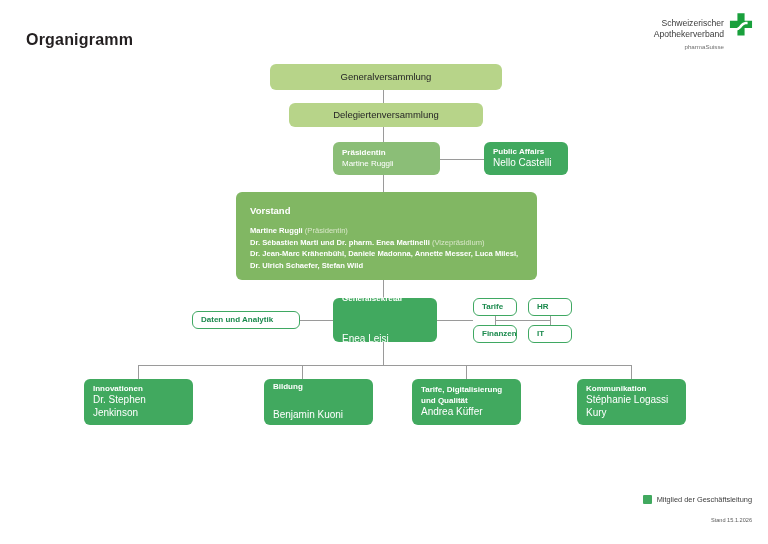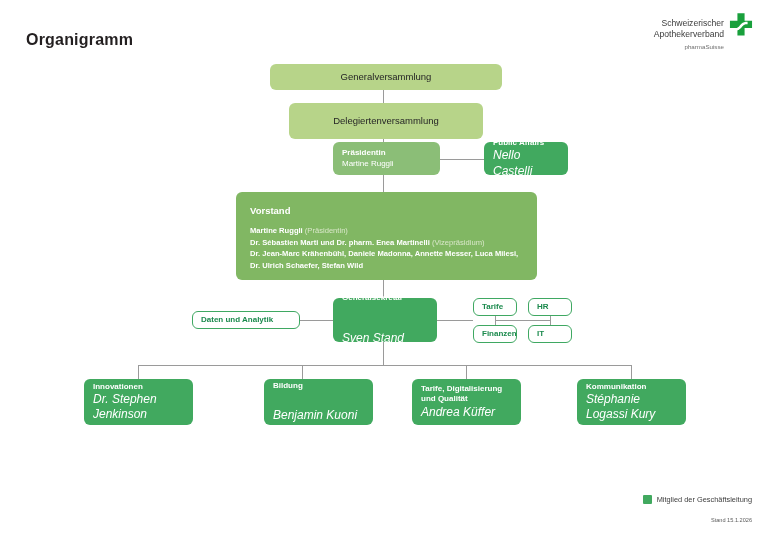--- a/index.html
+++ b/index.html
@@ -103,21 +103,21 @@
   .box-mid .title { font-size: 8px; color: #ffffff; }
   .box-mid .sub   { font-size: 8px; color: #ffffff; font-weight: normal; }
 
   
   .box-dark {
     background: #41a95f;
     color: #ffffff;
     padding: 0 9px;
   }
   .box-dark .title { font-size: 8px; color: #ffffff; }
-  .box-dark .sub   { font-size: 12px; color: #ffffff; font-weight: normal; font-style: italic; }
+  .box-dark .sub   { font-size: 10px; color: #ffffff; font-weight: normal; }
 
   
   .box-vorstand {
     background: #81b763;
     color: #ffffff;
     padding: 13px 14px 14px 14px;
     justify-content: flex-start;
   }
   .box-vorstand .vs-title {
     font-size: 9.5px;
@@ -224,21 +224,21 @@
   <div class="line hline" style="left:138px; top:365px; width:494px;"></div>
   <div class="line vline" style="left:138px; top:365px; height:14px;"></div>
   <div class="line vline" style="left:302px; top:365px; height:14px;"></div>
   <div class="line vline" style="left:466px; top:365px; height:14px;"></div>
   <div class="line vline" style="left:631px; top:365px; height:14px;"></div>
 
   <div class="node box-pale" style="left:270px; top:64px; width:232px; height:26px;">
     <div class="title">Generalversammlung</div>
   </div>
 
-  <div class="node box-pale" style="left:289px; top:103px; width:194px; height:36px;">
+  <div class="node box-pale" style="left:289px; top:103px; width:194px; height:24px;">
     <div class="title">Delegiertenversammlung</div>
   </div>
 
   <div class="node box-mid" style="left:333px; top:142px; width:107px; height:33px;">
     <div class="title">Präsidentin</div>
     <div class="sub">Martine Ruggli</div>
   </div>
 
   <div class="node box-dark" style="left:484px; top:142px; width:84px; height:33px;">
     <div class="title">Public Affairs</div>
@@ -253,21 +253,21 @@
     <div class="vs-line">
       <span>Dr. Sébastien Marti und Dr. pharm. Enea Martinelli</span><span class="vs-muted"> (Vizepräsidium)</span>
     </div>
     <div class="vs-gap"></div>
     <div class="vs-line">Dr. Jean-Marc Krähenbühl, Daniele Madonna, Annette Messer, Luca Milesi,</div>
     <div class="vs-line">Dr. Ulrich Schaefer, Stefan Wild</div>
   </div>
 
   <div class="node box-dark" style="left:333px; top:298px; width:104px; height:44px;gap:28px;">
     <div class="title">Generalsekretär</div>
-    <div class="sub">Sven Stand</div>
+    <div class="sub">Enea Leisi</div>
   </div>
 
   <div class="node box-outline" style="left:192px; top:311px; width:108px; height:18px;">
     <div class="title">Daten und Analytik</div>
   </div>
 
   <div class="node box-outline" style="left:473px; top:298px; width:44px; height:18px;">
     <div class="title">Tarife</div>
   </div>
 

